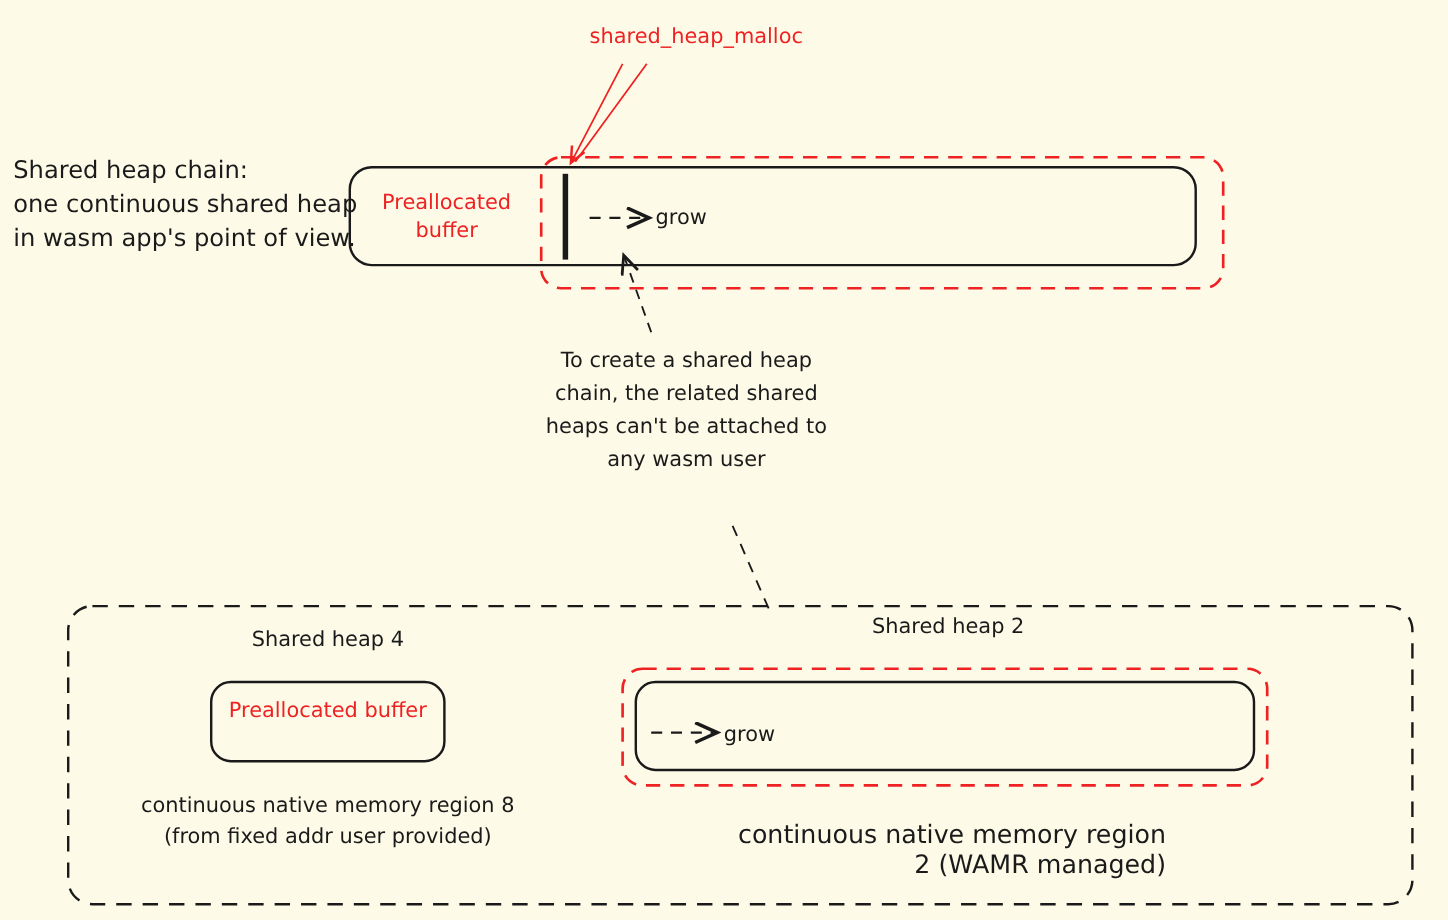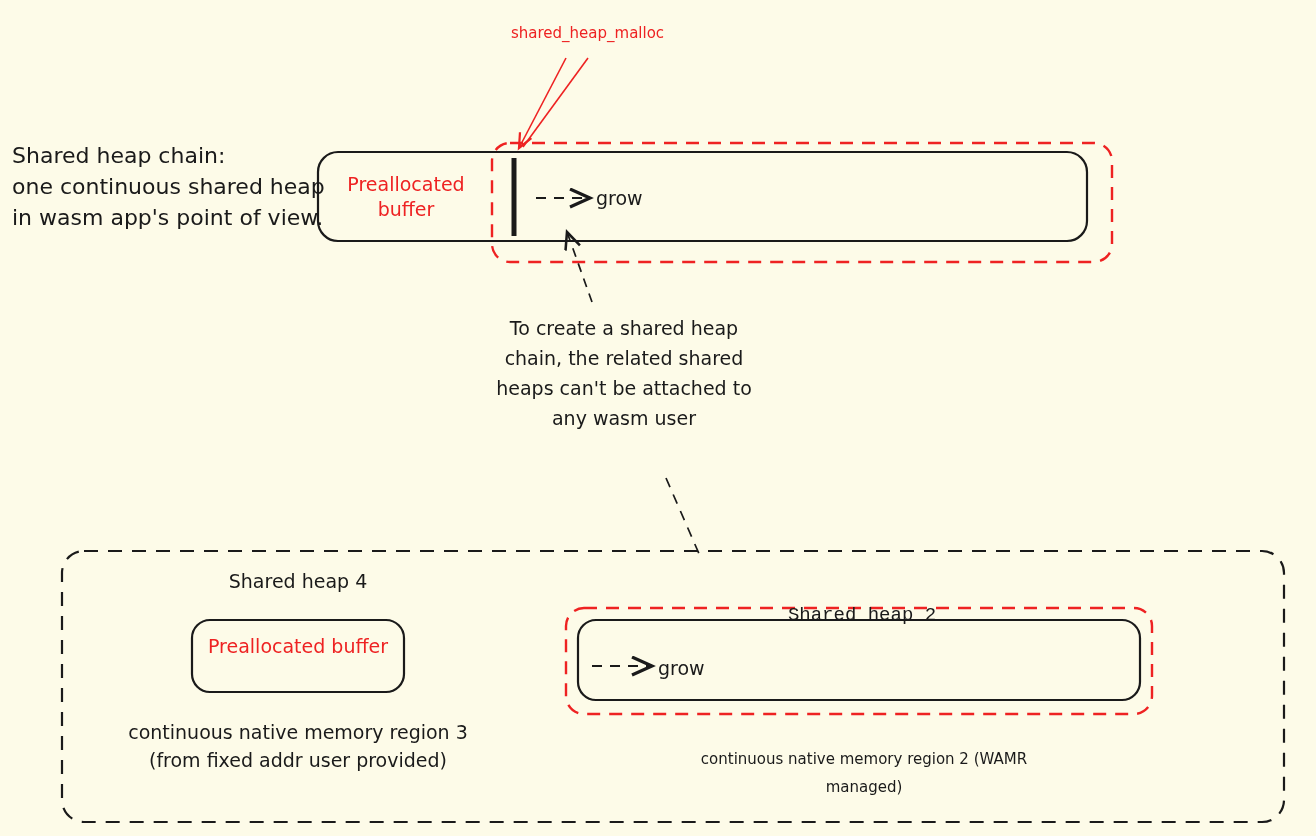--- a/index.html
+++ b/index.html
@@ -36,23 +36,23 @@
   .txt.red {
     color: #ee2222;
   }
   .txt.center {
     text-align: center;
     white-space: normal;
   }
 
   
   #label-shared-heap-malloc {
-    left: 511px;
+    left: 536px;
     top: 20px;
-    font-size: 15px;
+    font-size: 19px;
   }
 
   
   #caption-chain {
     left: 12px;
     top: 140px;
     font-size: 22px;
     line-height: 31px;
   }
 
@@ -81,24 +81,23 @@
 
   
   #label-shared-heap-1 {
     left: 192px;
     top: 568px;
     width: 212px;
     font-size: 19px;
   }
   #label-shared-heap-2 {
     left: 756px;
-    top: 602px;
+    top: 556px;
     width: 212px;
     font-size: 19px;
-    font-family: Liberation Mono, monospace;
   }
   #label-preallocated-bottom {
     left: 206px;
     top: 634px;
     width: 184px;
     font-size: 19px;
     line-height: 25px;
   }
   #label-grow-bottom {
     left: 658px;
@@ -109,22 +108,23 @@
     left: 112px;
     top: 718px;
     width: 372px;
     font-size: 19px;
     line-height: 28px;
   }
   #caption-region-2 {
     left: 668px;
     top: 745px;
     width: 392px;
-    font-size: 15px;
+    font-size: 23px;
     line-height: 28px;
+    text-align: right;
   }
 </style>
 </head>
 <body>
 
 <div id="canvas">
 
   <svg class="svg-layer" viewBox="0 0 1316 836">
     <defs>
       <marker id="arrow-open-red" markerWidth="12" markerHeight="12" refX="10" refY="5" orient="auto" markerUnits="strokeWidth">
@@ -189,21 +189,21 @@
 
   <div class="txt" id="label-grow-top">grow</div>
 
   <div class="txt center" id="note-chain">To create a shared heap chain, the related shared heaps can't be attached to any wasm user</div>
 
   <div class="txt center" id="label-shared-heap-1">Shared heap 4</div>
 
   <div class="txt red center" id="label-preallocated-bottom">Preallocated
 buffer</div>
 
-  <div class="txt center" id="caption-region-1">continuous native memory region 3
+  <div class="txt center" id="caption-region-1">continuous native memory region 8
 (from fixed addr user provided)</div>
 
   <div class="txt center" id="label-shared-heap-2">Shared heap 2</div>
 
   <div class="txt" id="label-grow-bottom">grow</div>
 
   <div class="txt center" id="caption-region-2">continuous native memory region 2
 (WAMR managed)</div>
 
 </div>

